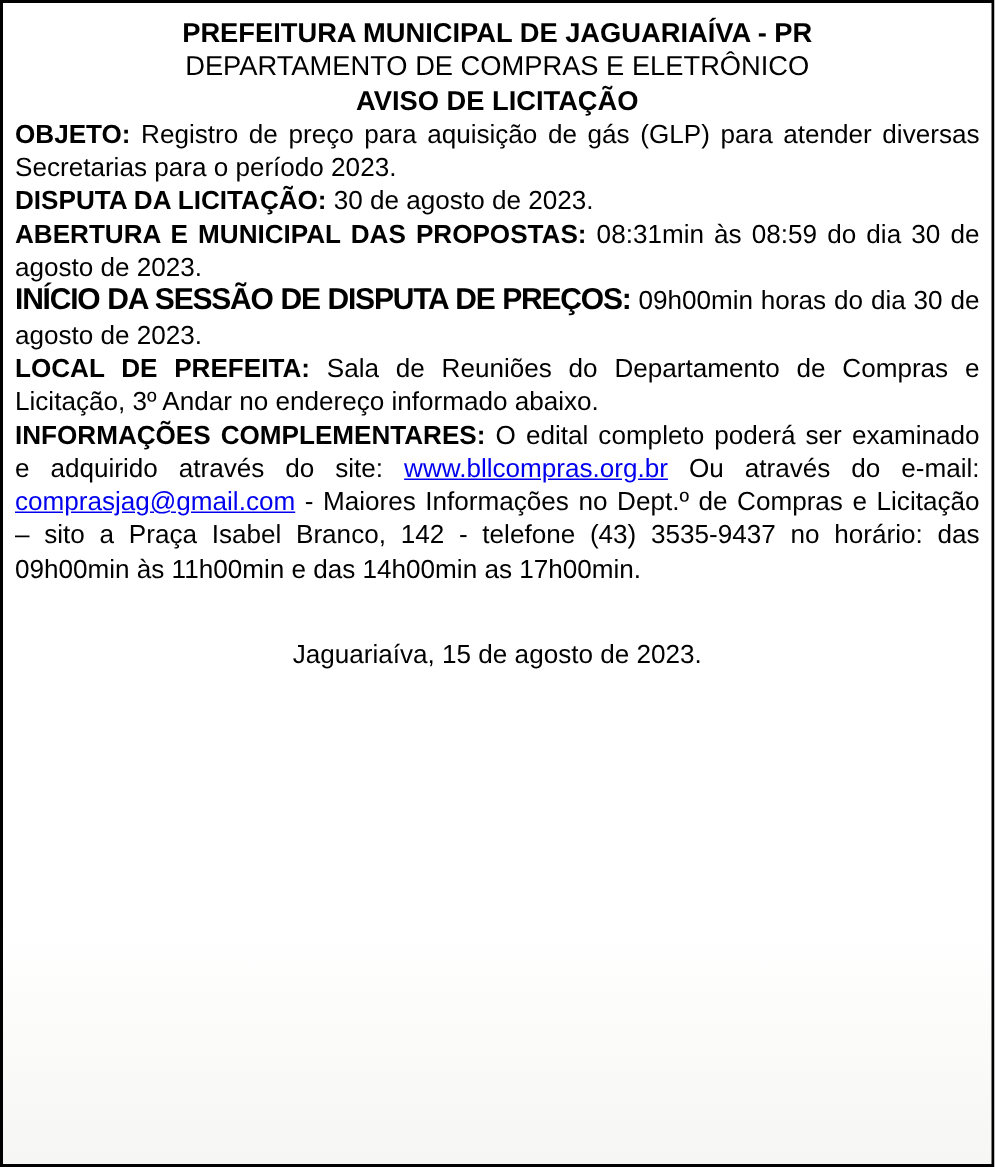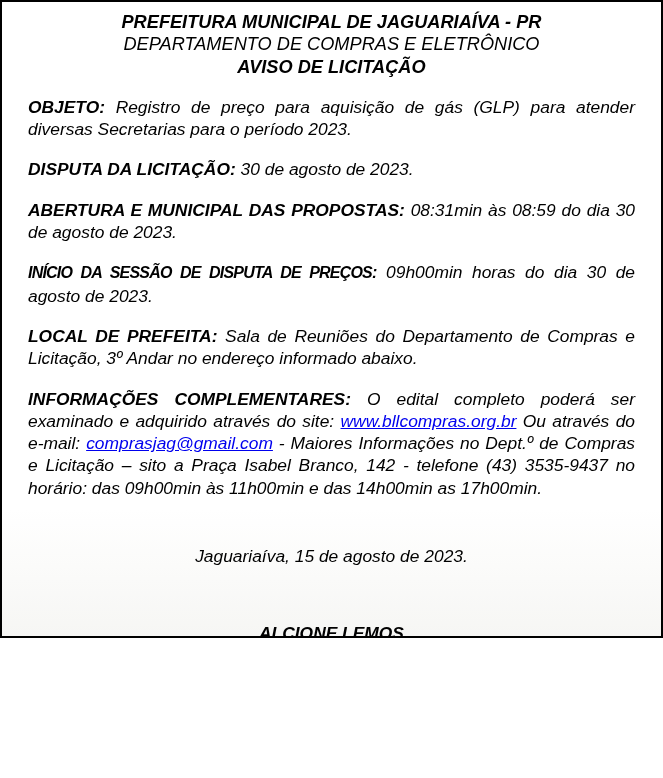--- a/index.html
+++ b/index.html
@@ -1,45 +1,44 @@
 <!DOCTYPE html>
 <html lang="pt-BR" style="--link-color: #0000ee;"><head>
 <meta charset="utf-8">
 <style>
   html, body { margin: 0; padding: 0; background: #ffffff; }
   .doc {
     width: 663px;
-    height: 638px;
+    height: 778px;
     box-sizing: border-box;
     border: 2px solid #000000;
     padding: 9px 8px 0 8px;
     background: linear-gradient(180deg, #ffffff 0%, #ffffff 80%, #f6f6f4 100%);
     font-family: "Liberation Sans", sans-serif;
     font-size: 17.4px;
     line-height: 22.3px;
     color: #000000;
     overflow: hidden;
-    font-style: italic;
   }
   .hdr { text-align: center; font-size: 18.2px; }
   .bold { font-weight: bold; }
-  p.para { margin: 18px; text-align: justify; }
+  p.para { margin: 0; text-align: justify; }
   .label { font-weight: bold; }
   .label-condensed {
     font-weight: bold;
-    font-size: 16px;
+    font-size: 20px;
     letter-spacing: -0.8px;
   }
   a.link {
     color: var(--link-color, #0000ee);
     text-decoration: underline;
     cursor: pointer;
   }
   .date-line {
-    margin-top: 46px;
+    margin-top: 35px;
     text-align: center;
   }
   .signature {
     margin-top: 55px;
     text-align: center;
   }
 </style>
 </head>
 <body>
 
@@ -57,18 +56,14 @@
   <p class="para"><span class="label">ABERTURA E MUNICIPAL DAS PROPOSTAS:</span><span> 08:31min às 08:59 do dia 30 de agosto de 2023.</span></p>
 
   <p class="para"><span class="label-condensed">INÍCIO DA SESSÃO DE DISPUTA DE PREÇOS:</span><span> 09h00min horas do dia 30 de agosto de 2023.</span></p>
 
   <p class="para"><span class="label">LOCAL DE PREFEITA:</span><span> Sala de Reuniões do Departamento de Compras e Licitação, 3º Andar no endereço informado abaixo.</span></p>
 
   <p class="para"><span class="label">INFORMAÇÕES COMPLEMENTARES:</span><span> O edital completo poderá ser examinado e adquirido através do site: </span><a class="link">www.bllcompras.org.br</a><span> Ou através do e-mail: </span><a class="link">comprasjag@gmail.com</a><span> - Maiores Informações no Dept.º de Compras e Licitação – sito a Praça Isabel Branco, 142 - telefone (43) 3535-9437 no horário: das 09h00min às 11h00min e das 14h00min as 17h00min.</span></p>
 
   <div class="date-line">Jaguariaíva, 15 de agosto de 2023.</div>
 
-  <div class="signature">
-    <div class="bold">ALCIONE LEMOS</div>
-    <div>PREFEITA MUNICIPAL</div>
-  </div>
 
 </div>
 
 </body></html>

